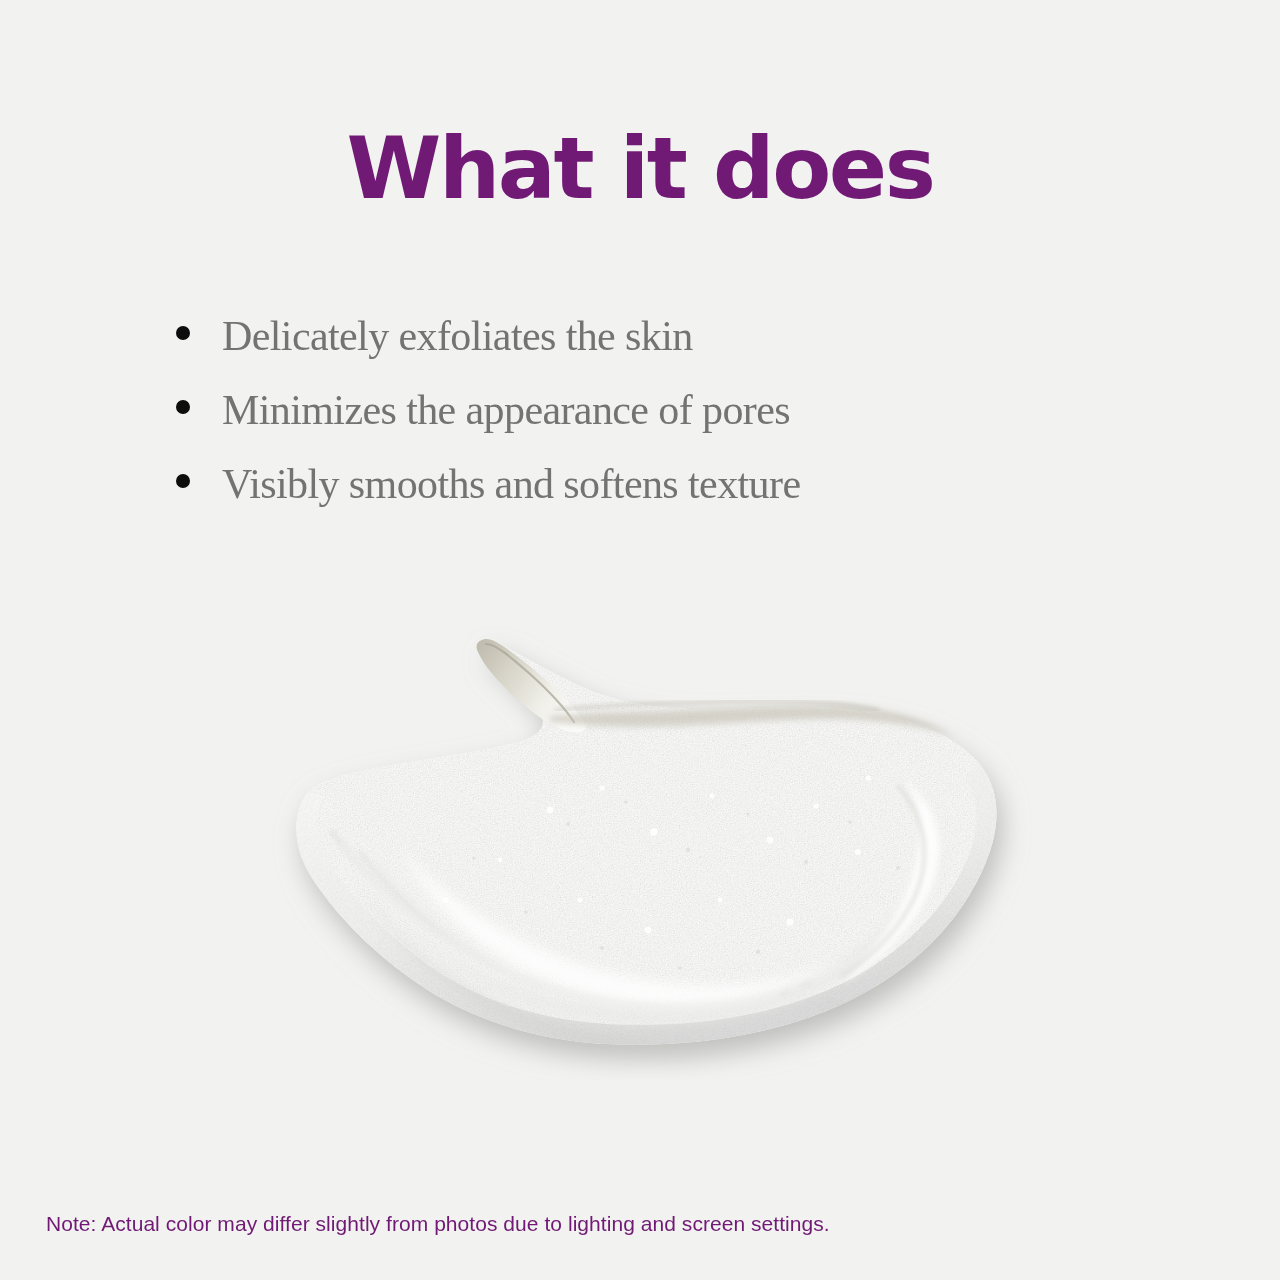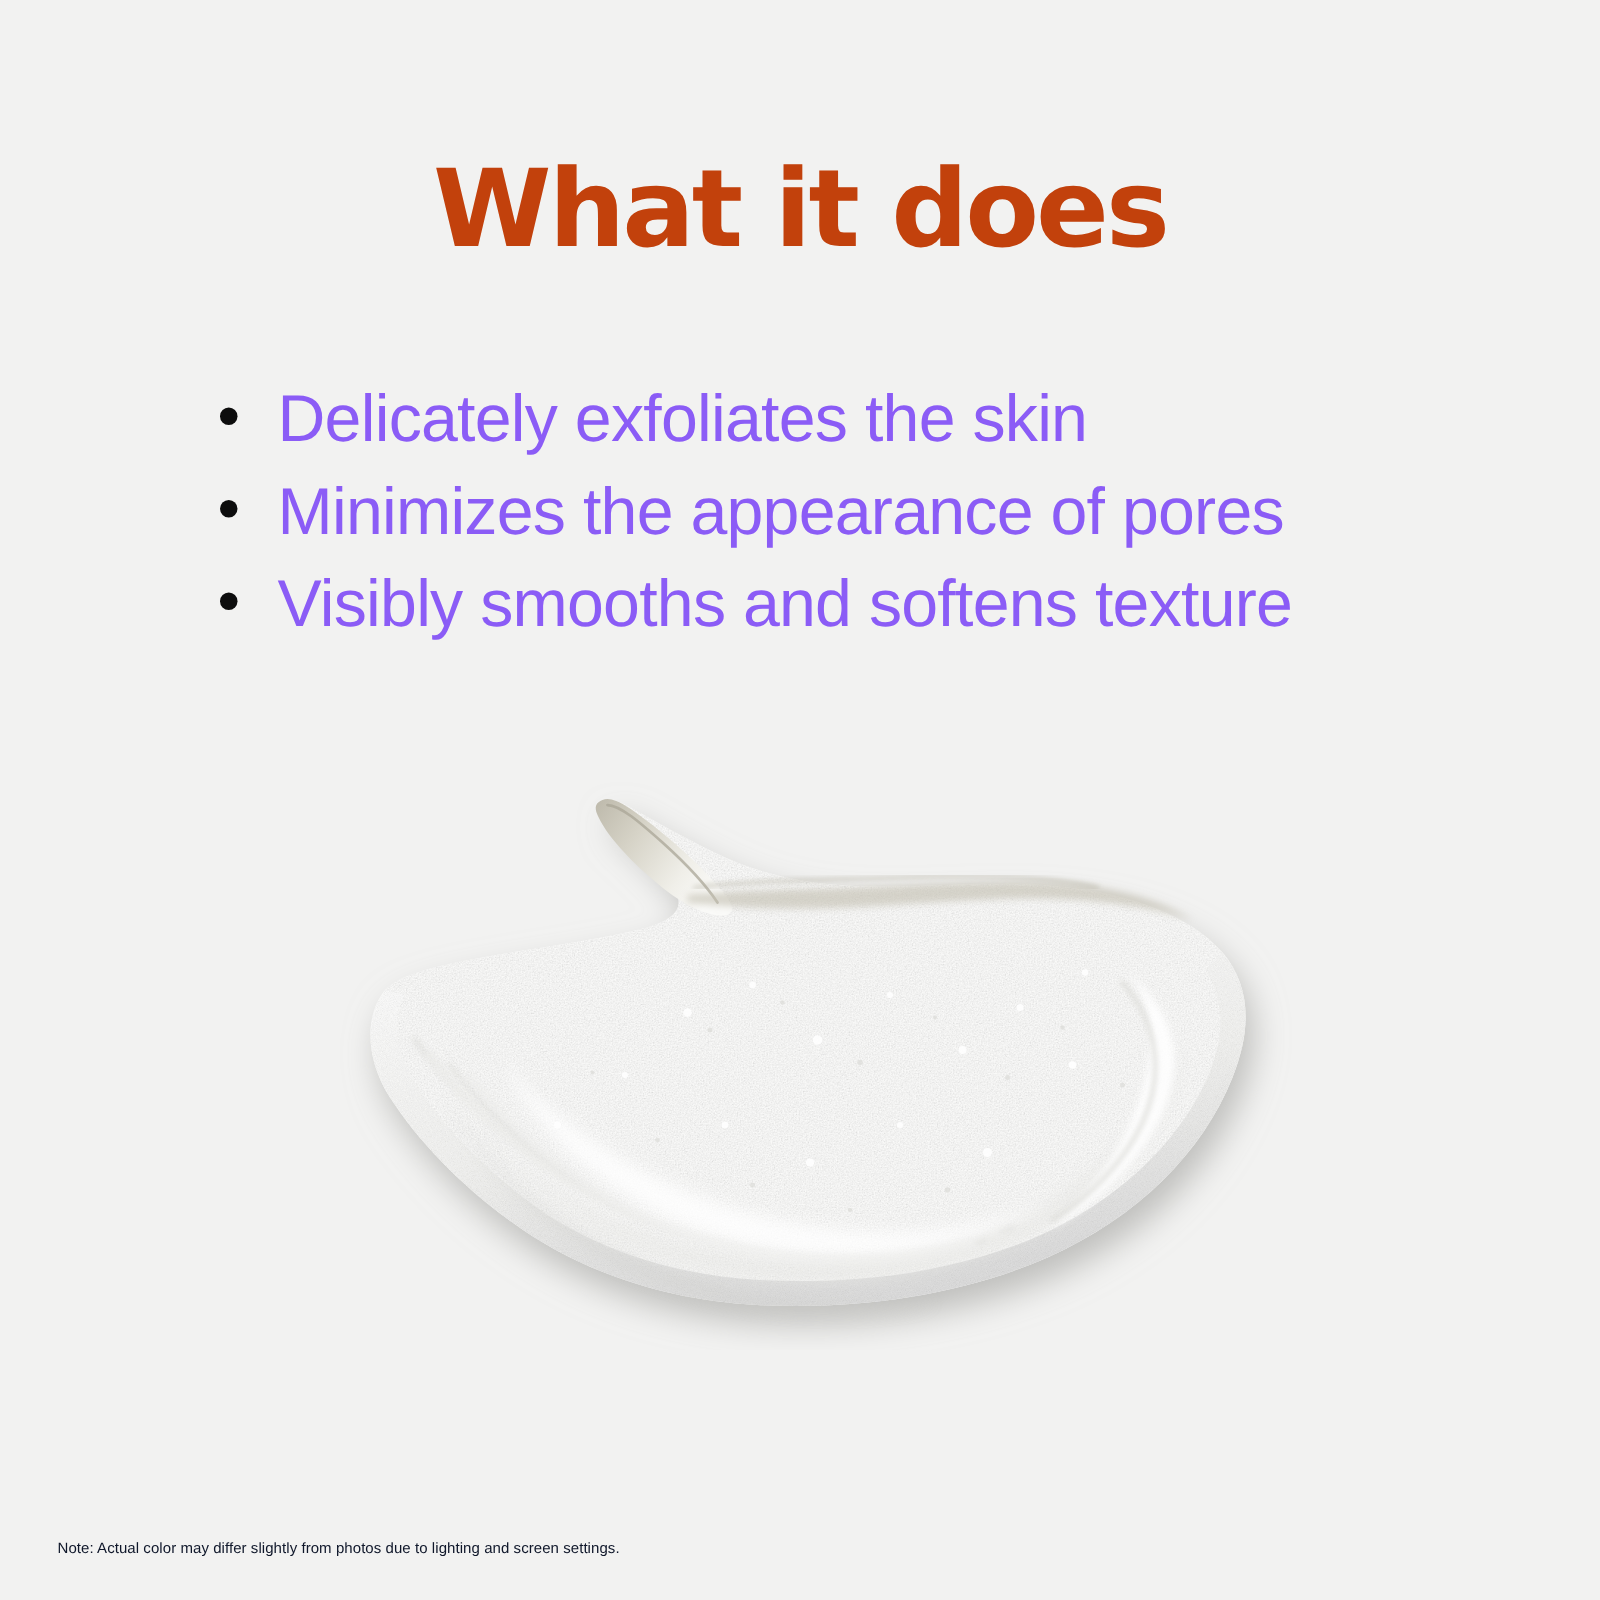--- a/index.html
+++ b/index.html
@@ -24,21 +24,21 @@
   #title {
     position: absolute;
     top: 62px;
     left: 0;
     width: 1280px;
     text-align: center;
     font-family: "DejaVu Sans", sans-serif;
     font-size: 86px;
     font-weight: 700;
     letter-spacing: -2.4px;
-    color: #c2410c;
+    color: #701a75;
     line-height: 1.12;
     white-space: nowrap;
   }
 
   
   #benefits {
     position: absolute;
     top: 300px;
     left: 176px;
     width: 1060px;
@@ -54,24 +54,24 @@
   #benefits .dot {
     flex: 0 0 auto;
     width: 14px;
     height: 14px;
     border-radius: 50%;
     background: #0d0d0d;
     margin-top: 26px;
     margin-right: 32px;
   }
   #benefits .btext {
-    font-family: Liberation Sans, sans-serif;
-    font-size: 53px;
+    font-family: Liberation Serif, serif;
+    font-size: 42px;
     font-weight: 400;
-    color: #8b5cf6;
+    color: #737373;
     line-height: 72px;
     letter-spacing: -0.6px;
     white-space: nowrap;
   }
 
   
   #swatch-wrap {
     position: absolute;
     left: 250px;
     top: 600px;
@@ -83,23 +83,23 @@
     width: 800px;
     height: 480px;
   }
 
   
   #note {
     position: absolute;
     left: 46px;
     bottom: 23px;
     font-family: "Liberation Sans", sans-serif;
-    font-size: 12px;
+    font-size: 21px;
     font-weight: 400;
-    color: #0f172a;
+    color: #701a75;
     letter-spacing: 0.05px;
     white-space: nowrap;
   }
 </style>
 </head>
 <body>
 
 <div id="card">
 
   <h1 id="title">What it does</h1>

